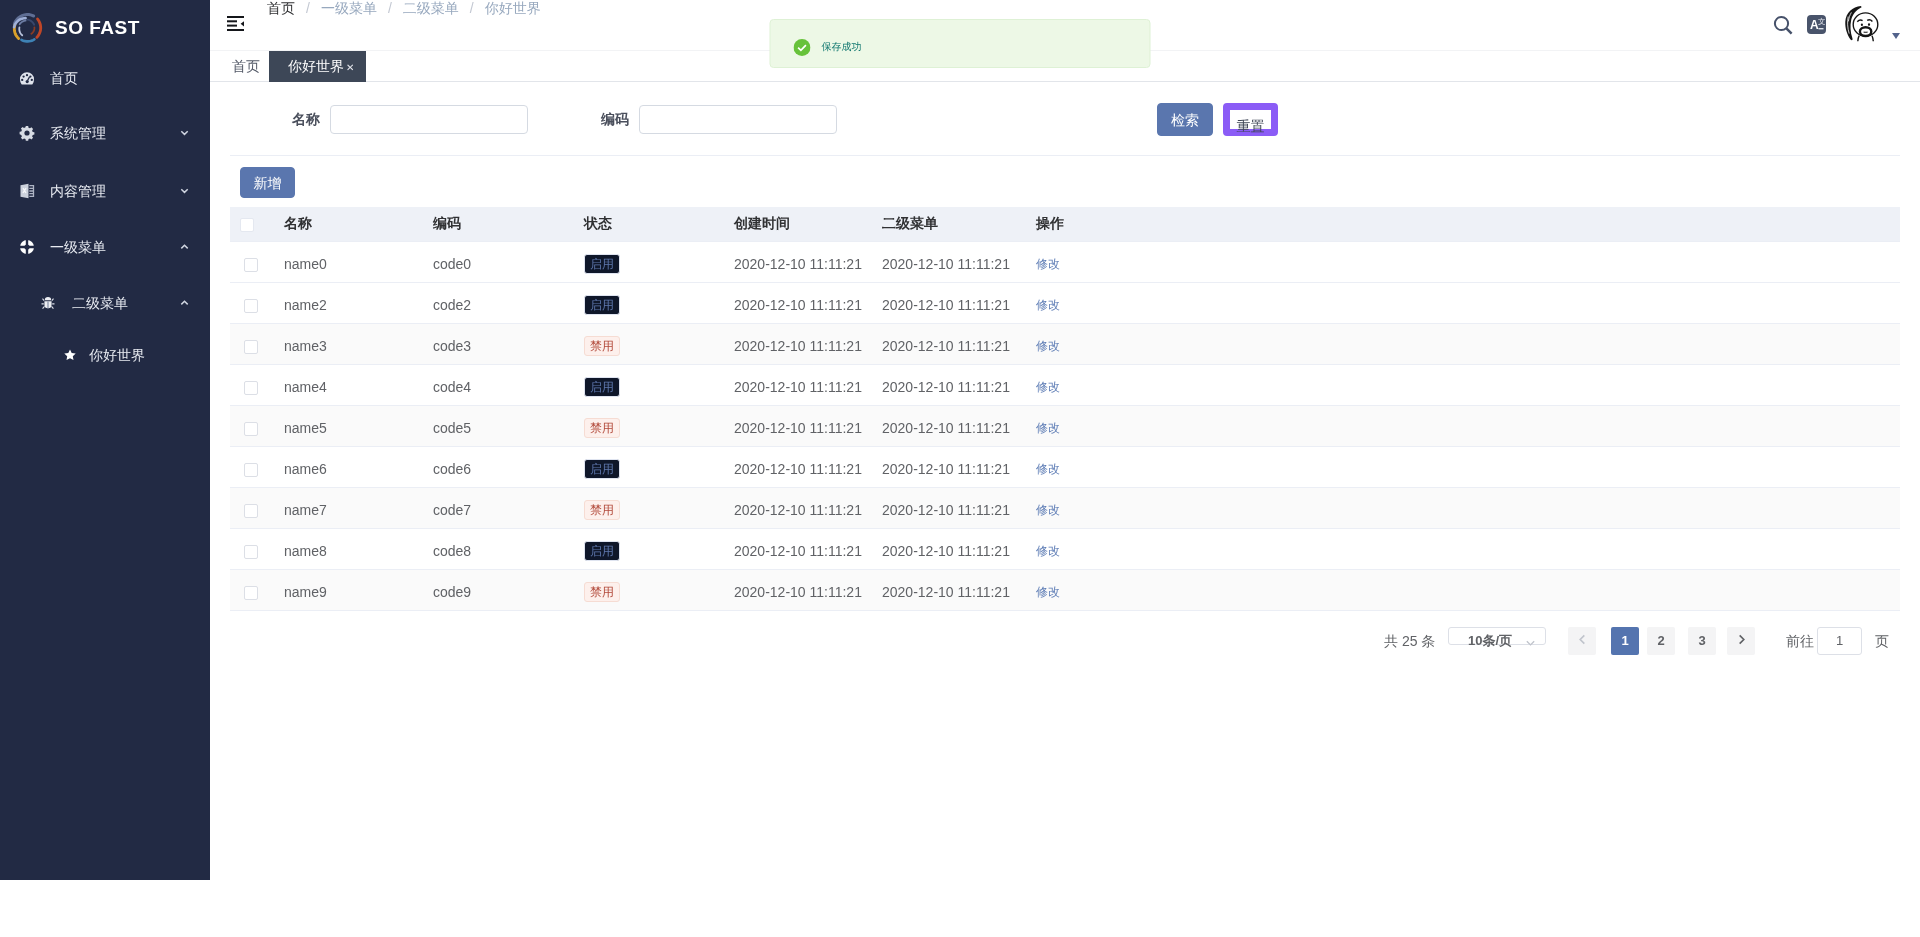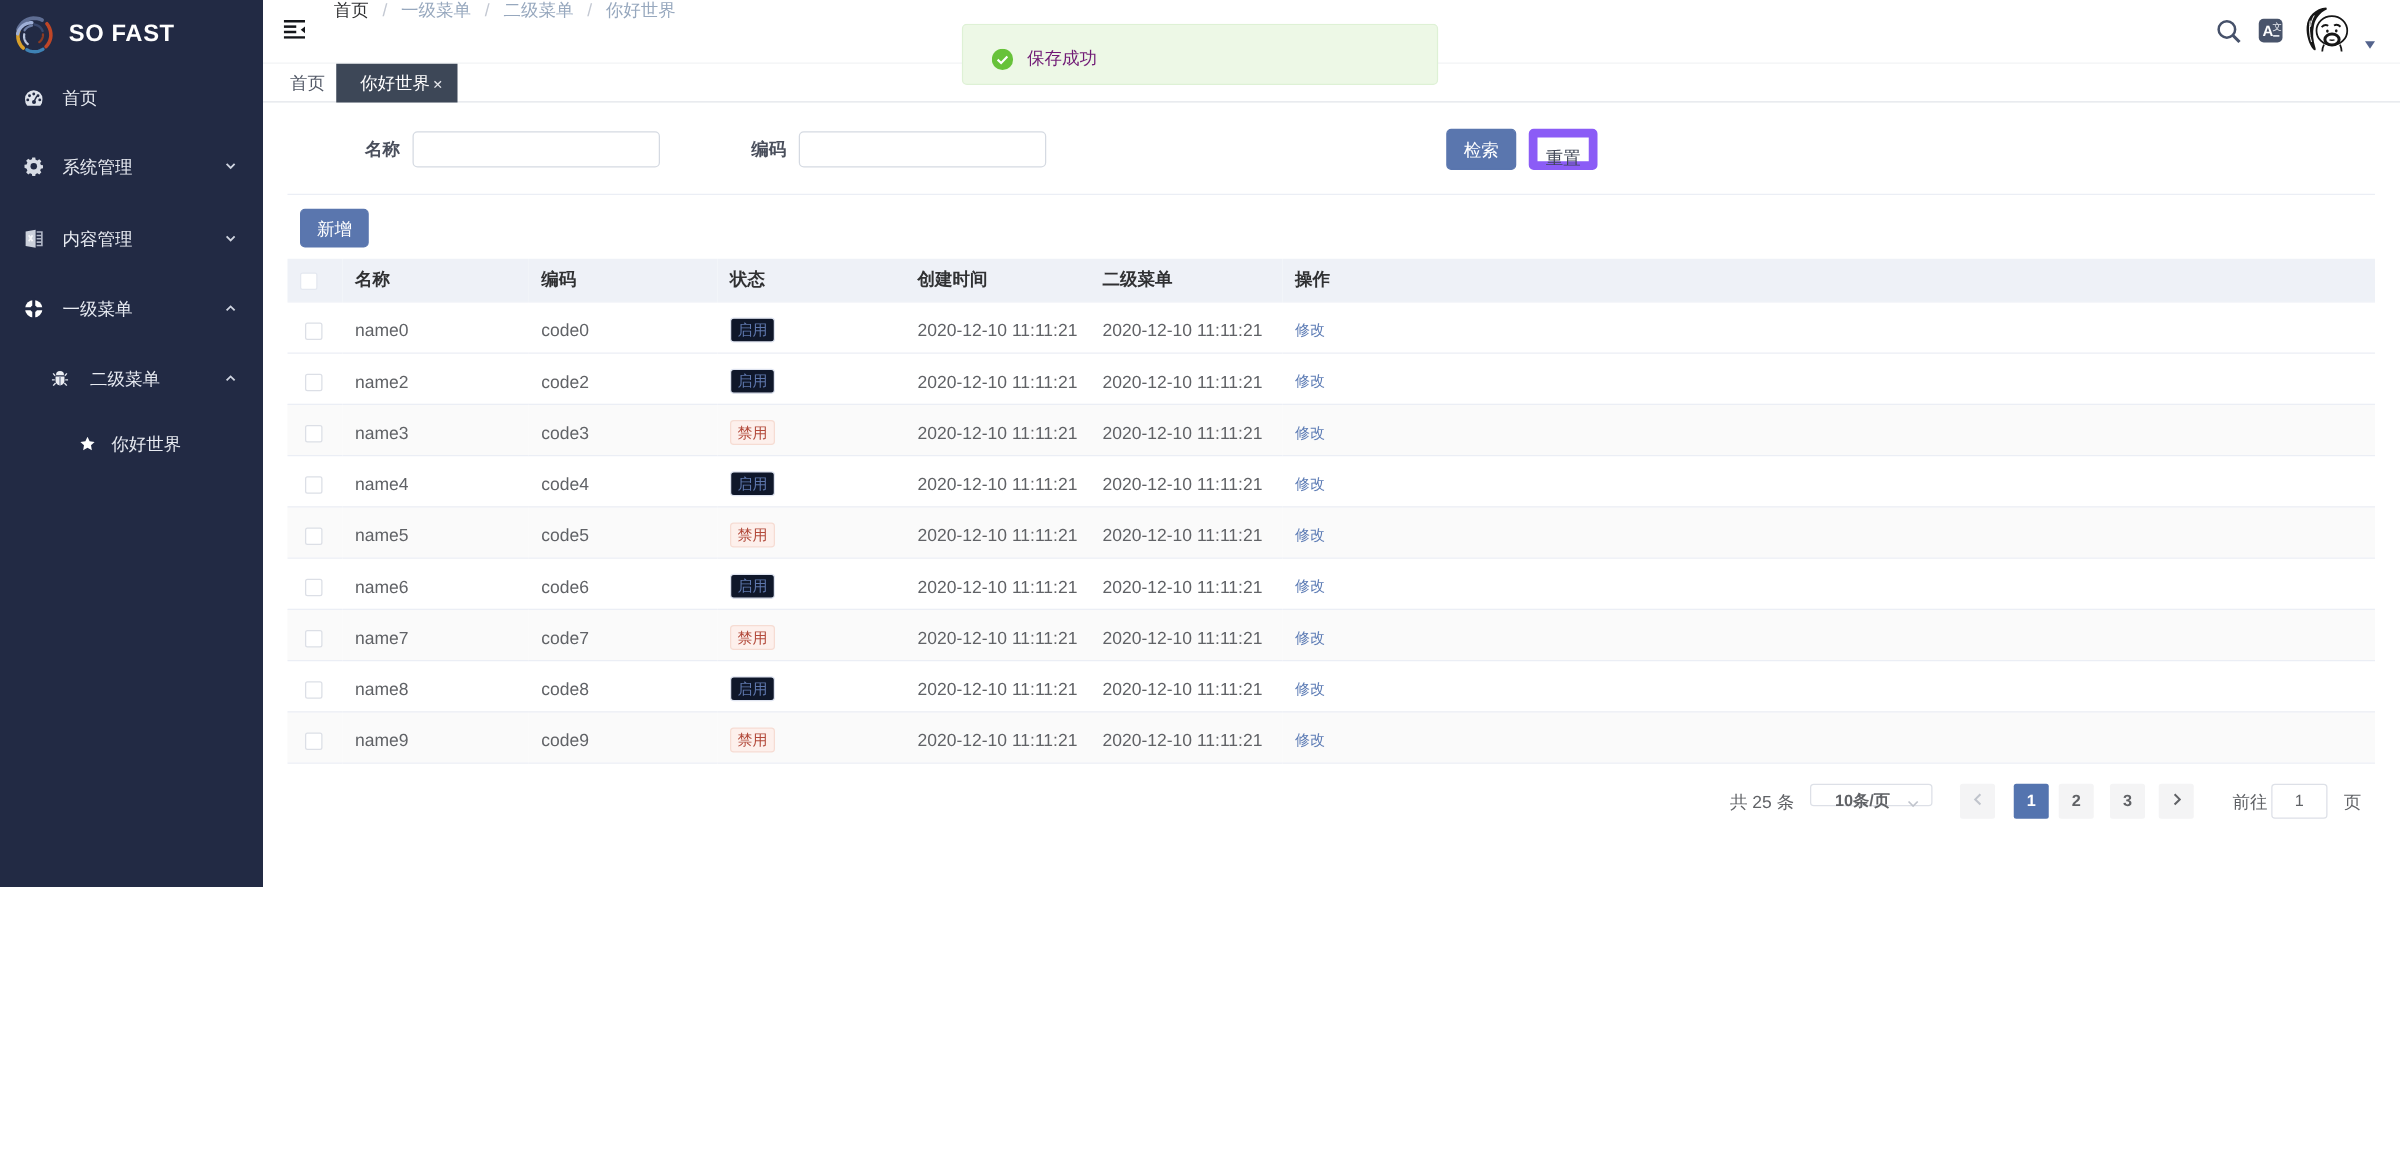--- a/index.html
+++ b/index.html
@@ -1,20 +1,20 @@
 <!DOCTYPE html>
 <html lang="zh"><head>
 <meta charset="utf-8">
 <title>SO FAST</title>
 <style>
 * { margin:0; padding:0; box-sizing:border-box; }
 html,body { width:1920px; height:937px; overflow:hidden; background:#fff;
   font-family:"Liberation Sans", sans-serif; }
 
-.sidebar { position:fixed; left:0; top:0; width:210px; height:709px; background:#222a44; z-index:5; }
+.sidebar { position:fixed; left:0; top:0; width:210px; height:880px; background:#222a44; z-index:5; }
 .logo { display:flex; align-items:center; padding:8px 0 0 10px; height:48px; }
 .logo svg { width:34px; height:36px; }
 .logo .txt { color:#fff; font-size:19px; font-weight:bold; margin-left:11px; letter-spacing:0.5px; }
 .menu { list-style:none; margin-top:3px; }
 .menu li.l1a { margin-top:4px; height:53px; line-height:53px; }
 .menu li.mb2 { margin-bottom:2px; }
 .menu li { position:relative; height:56px; line-height:56px; color:#e8ebf2; font-size:14px; cursor:pointer; }
 .menu li .mi { position:absolute; left:19px; top:50%; transform:translateY(-50%); width:16px; height:16px; }
 .menu li .mtxt { position:absolute; left:50px; }
 .menu li .arrow { position:absolute; right:20px; top:50%; transform:translateY(-50%); width:11px; height:11px; }
@@ -80,21 +80,21 @@
 .pg-2 { left:1417px; }
 .pg-3 { left:1458px; }
 .pg-next { left:1497px; }
 .pg-go { position:absolute; left:1556px; top:0; line-height:28px; font-size:14px; }
 .pg-goin { position:absolute; left:1587px; top:0; width:45px; height:28px; border:1px solid #dde0e7; border-radius:3px; text-align:center; line-height:26px; font-size:13px; }
 .pg-ye { position:absolute; left:1645px; top:0; line-height:28px; font-size:14px; }
 .pg-arrow svg { display:inline-block; width:11px; height:11px; vertical-align:middle; margin-top:-3px; }
 
 .toast { position:fixed; left:50%; transform:translateX(-50%); top:19px; width:381px; height:49px; background:#edf8e6; border:1px solid #def1d5; border-radius:4px; z-index:20; }
 .toast .ic { position:absolute; left:23px; top:19px; width:17px; height:17px; }
-.toast .msg { position:absolute; left:51px; top:0; line-height:53px; font-size:14px; color:#701a75; }
+.toast .msg { position:absolute; left:51px; top:0; line-height:53px; font-size:10px; color:#0f766e; }
 </style>
 </head>
 <body>
 
 <div class="sidebar">
   <div class="logo">
     <svg viewBox="0 0 36 36">
       <g fill="none" stroke-linecap="round">
         <path d="M 4.66 13.64 L 5.61 11.4 L 6.94 9.35 L 8.6 7.54 L 10.57 6.03 L 12.77 4.87 L 15.15 4.1 L 17.64 3.74 L 20.17 3.82 L 22.66 4.33 L 25.04 5.26" stroke="#5f6e94" stroke-width="3.2"></path>
         <path d="M 29.15 8.46 L 30.41 10.25 L 31.39 12.2 L 32.07 14.25 L 32.44 16.37 L 32.5 18.5 L 32.25 20.6 L 31.69 22.63 L 30.85 24.55 L 29.74 26.3 L 28.4 27.87" stroke="#bf4627" stroke-width="3.0"></path>

